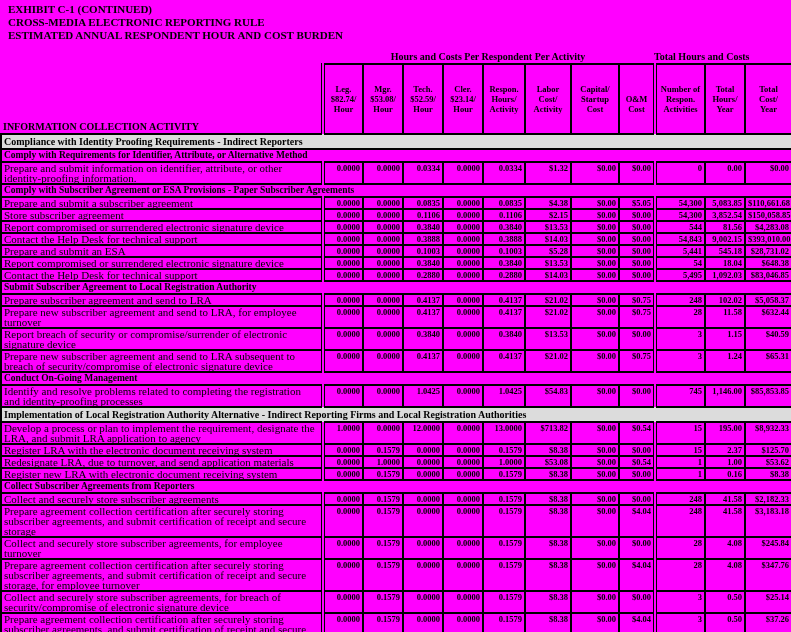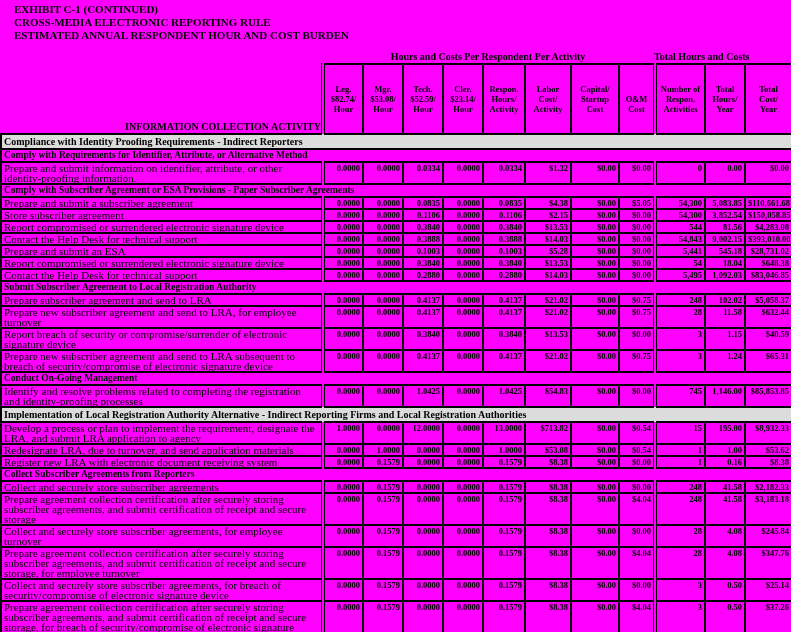--- a/index.html
+++ b/index.html
@@ -1,36 +1,36 @@
 <!DOCTYPE html>
 <html><head>
 <meta charset="utf-8">
 <style>
   html,body{margin:0;padding:0}
   body{
     width:791px;height:632px;overflow:hidden;
     background:#FF00FF;color:#000;
     font-family:"Liberation Serif",serif;
   }
-  .titles{padding:3px 0 0 14px;font-weight:bold;font-size:11px;line-height:13px}
+  .titles{padding:3px 0 0 8px;font-weight:bold;font-size:11px;line-height:13px}
   .groups{display:flex;font-weight:bold;font-size:10px;line-height:11px;margin-top:9px}
   .g-spacer{width:322px}
   .g1{width:332px;text-align:center}
   .g2{width:137px;text-align:left}
   table{border-collapse:collapse;table-layout:fixed;width:791px;margin-top:1px}
   col.c-label{width:322px}
   col.c1,col.c2,col.c3,col.c4{width:40px}
   col.c5{width:42px}col.c6{width:46px}col.c7{width:48px}col.c8{width:36px}
   col.c9{width:50px}col.c10{width:40px}col.c11{width:47px}
   thead th{
     border:2px solid #000;font-size:8.5px;font-weight:bold;text-align:center;
     vertical-align:bottom;padding:19px 0;line-height:10px;
   }
   th.lblh{
-    border:none;border-bottom:2px solid #000;text-align:right;vertical-align:bottom;
+    border:none;border-bottom:2px solid #000;text-align:left;vertical-align:bottom;
     font-size:10px;padding:0 0 1px 2px;
   }
   td{border:2px solid #000;vertical-align:top;padding:0 2px;line-height:10px}
   td.label{font-size:11px;text-align:left}
   td.val{font-size:8.5px;text-align:right;font-weight:bold;white-space:nowrap}
   tr.section td{
     background:#DCDCDC;font-weight:bold;font-size:10px;line-height:11px;padding:1px 2px;
   }
   tr.sub td{font-weight:bold;font-size:9.5px;line-height:11px;padding:0 2px}
   tr.subtotal td.label{text-align:right;font-weight:bold;font-style:italic;font-size:9px}
@@ -340,20 +340,34 @@
           <td class="val">0.0000</td>
           <td class="val">13.0000</td>
           <td class="val">$713.82</td>
           <td class="val">$0.00</td>
           <td class="val">$0.54</td>
           <td class="val grp">15</td>
           <td class="val">195.00</td>
           <td class="val">$8,932.33</td>
         </tr>
         <tr class="data">
+          <td class="label">Register LRA with the electronic document receiving system</td>
+          <td class="val first">0.0000</td>
+          <td class="val">0.1579</td>
+          <td class="val">0.0000</td>
+          <td class="val">0.0000</td>
+          <td class="val">0.1579</td>
+          <td class="val">$8.38</td>
+          <td class="val">$0.00</td>
+          <td class="val">$0.00</td>
+          <td class="val grp">15</td>
+          <td class="val">2.37</td>
+          <td class="val">$125.70</td>
+        </tr>
+        <tr class="data">
           <td class="label">Redesignate LRA, due to turnover, and send application materials</td>
           <td class="val first">0.0000</td>
           <td class="val">1.0000</td>
           <td class="val">0.0000</td>
           <td class="val">0.0000</td>
           <td class="val">1.0000</td>
           <td class="val">$53.08</td>
           <td class="val">$0.00</td>
           <td class="val">$0.54</td>
           <td class="val grp">1</td>

